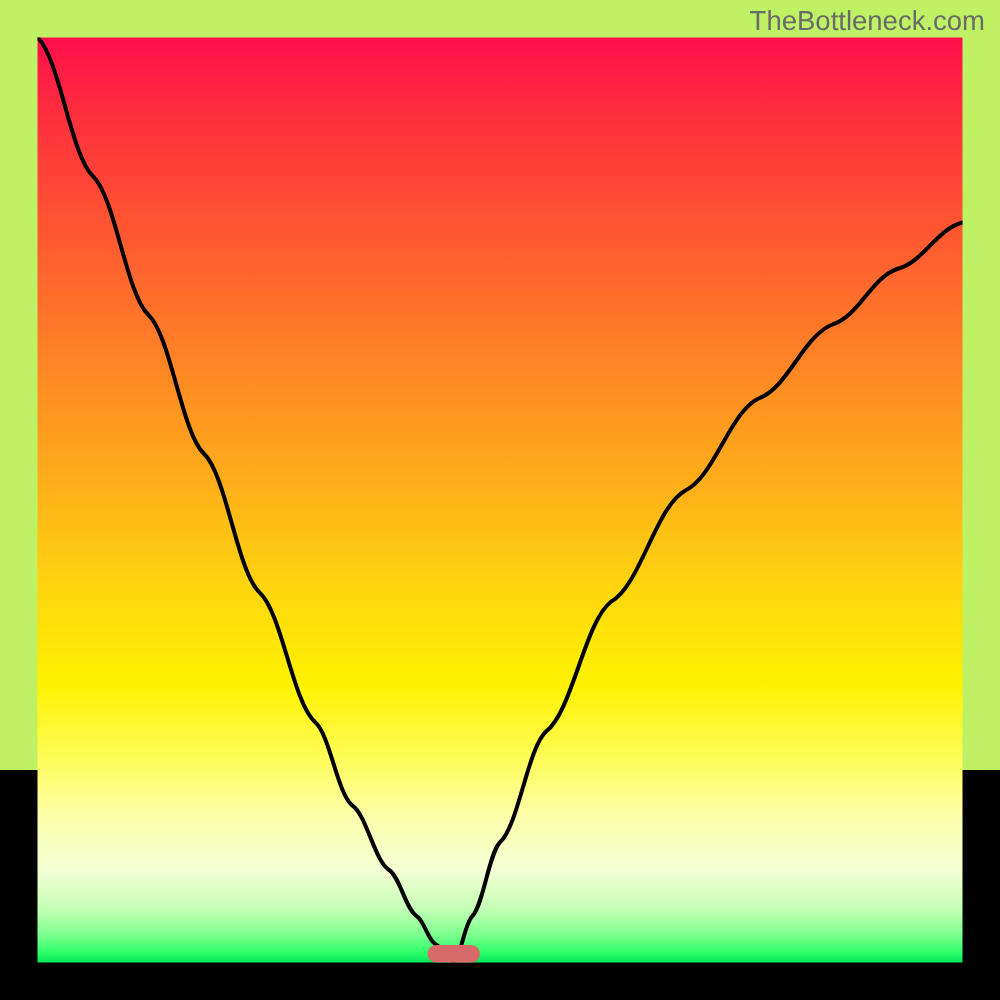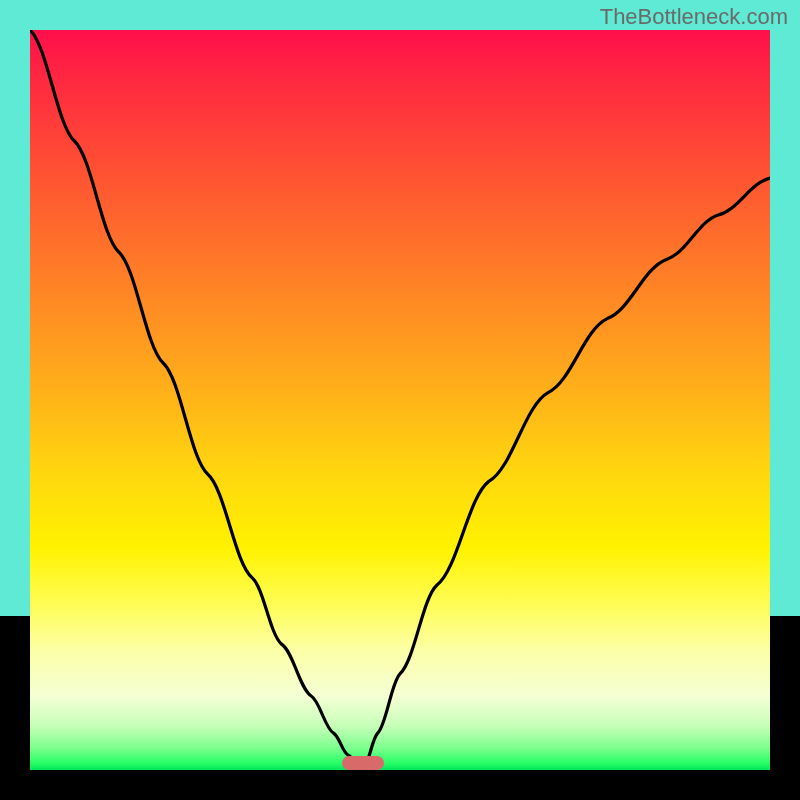--- a/index.html
+++ b/index.html
@@ -10,21 +10,21 @@
     overflow: hidden;
     background: #000;
     font-family: Arial, Helvetica, sans-serif;
   }
   .frame {
     position: absolute;
     top: 0;
     left: 0;
     width: 800px;
     height: 616px;
-    background: #5eead4;
+    background: #bef264;
   }
   .plot {
     position: absolute;
     top: 30px;
     left: 30px;
     width: 740px;
     height: 740px;
     background: linear-gradient(
       to bottom,
       #ff0f4b 0%,

